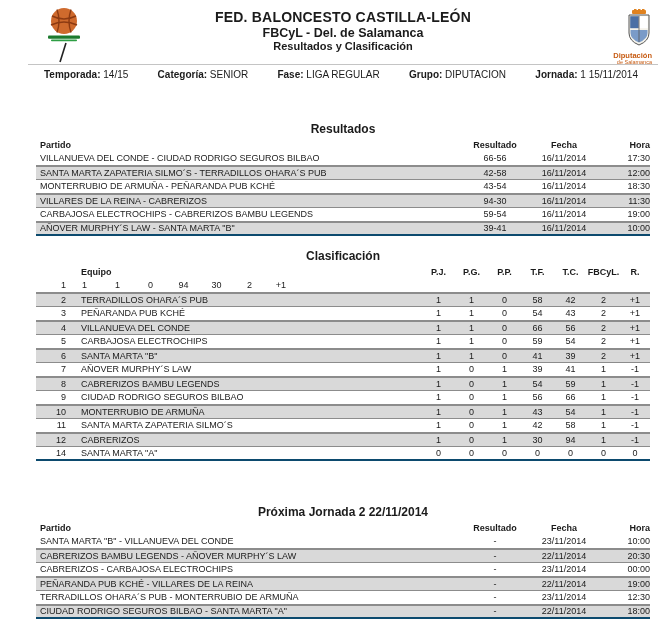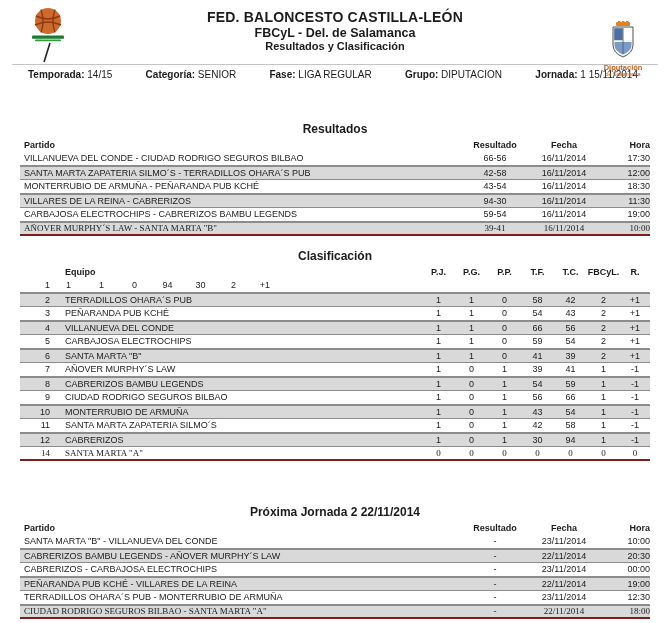--- a/index.html
+++ b/index.html
@@ -4,31 +4,31 @@
 <style>
   * { box-sizing: border-box; margin: 0; padding: 0; }
   html, body { background: #ffffff; }
   body {
     width: 670px; height: 623px;
     font-family: "Liberation Sans", sans-serif;
     color: #1b1b1b;
     position: relative;
     overflow: hidden;
   }
-  .page { width: 670px; height: 623px; position: relative; }
+  .page { width: 670px; height: 623px; position: relative; padding-left: 16px; }
 
   
   .hdr { position: relative; height: 64px; }
   .titles { text-align: center; padding-top: 9px; }
   .t1 { font-size: 14px; font-weight: bold; letter-spacing: .2px; }
   .t2 { font-size: 12.5px; font-weight: bold; margin-top: 1px; }
   .t3 { font-size: 11px; font-weight: bold; }
 
   .logo-left { position: absolute; left: 26px; top: 6px; width: 44px; text-align: center; }
-  .logo-right { position: absolute; right: 18px; top: 21px; width: 58px; text-align: center; line-height: 1.05; }
+  .logo-right { position: absolute; right: 18px; top: 9px; width: 58px; text-align: right; line-height: 1.05; }
   .dip1 { color: #c75b12; font-size: 7.5px; font-weight: bold; margin-top: 1px; }
   .dip2 { color: #c75b12; font-size: 5.5px; }
 
   
   .meta {
     display: flex; justify-content: space-between; align-items: center;
     margin: 0 12px; padding: 4px 16px 6px;
     font-size: 10px; border-top: 1px solid #c4c4c4;
     white-space: nowrap;
   }
@@ -40,21 +40,21 @@
   .st-results  { margin-top: 36px; margin-bottom: 2px; }
   .st-standings{ margin-top: 13px; margin-bottom: 2px; }
   .st-next     { margin-top: 44px; margin-bottom: 2px; }
 
   
   .tbl { margin: 0 20px; font-size: 9px; }
   .row { display: flex; height: 14px; line-height: 13px; align-items: center; }
   .row.head { font-weight: bold; }
   .rows .row { border-bottom: 1px solid #8c8c8c; }
   .rows .row:nth-child(even) { background: #d9d9d9; border-top: 1px solid #8c8c8c; }
-  .rows .row:last-child { border-bottom: 2px solid #7f1d1d; font-family: Liberation Serif, serif; }
+  .rows .row:last-child { border-bottom: 2px solid #0c4a6e; }
 
   
   .c-part { flex: 1; padding-left: 4px; text-align: left; white-space: nowrap; overflow: hidden; }
   .c-res  { width: 62px; text-align: center; }
   .c-fec  { width: 76px; text-align: center; }
   .c-hor  { width: 48px; text-align: right; }
 
   
   .c-rank { width: 32px; text-align: right; padding-right: 2px; }
   .c-eq   { flex: 1; padding-left: 13px; text-align: left; white-space: nowrap; overflow: hidden; }

